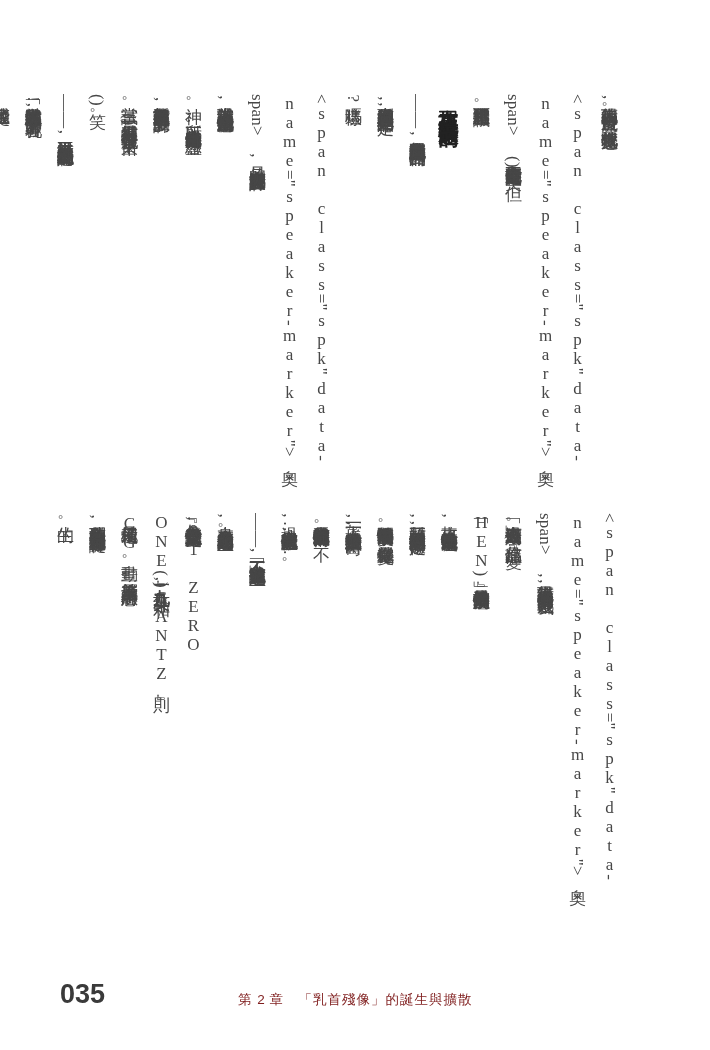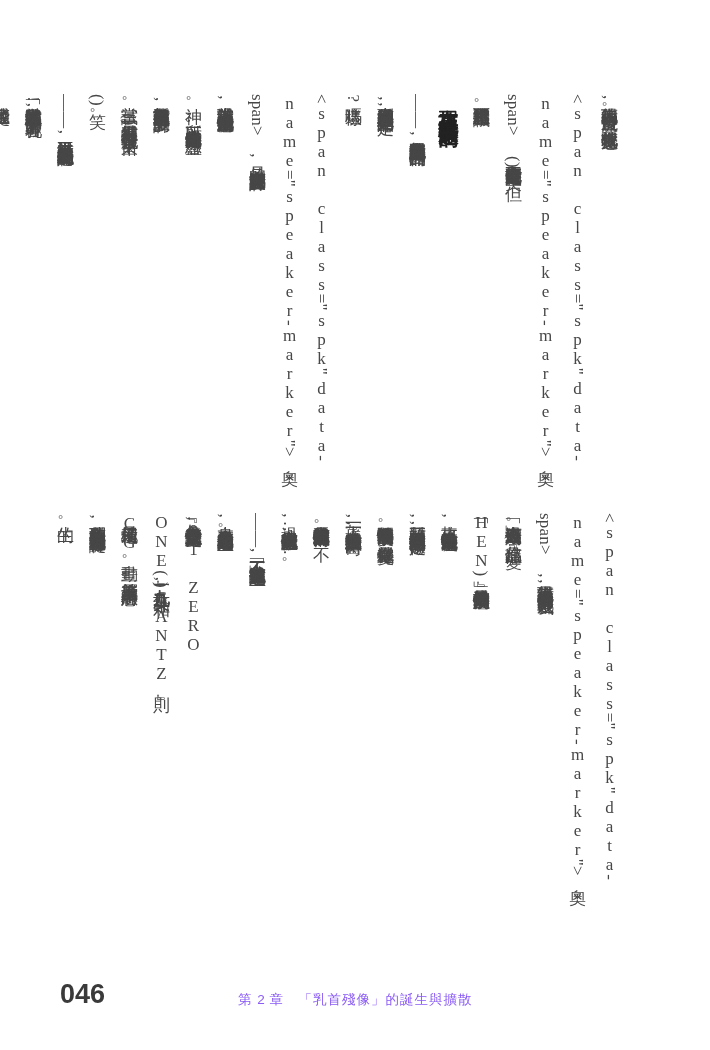--- a/index.html
+++ b/index.html
@@ -55,21 +55,21 @@
     font-size: 27px;
     color: #3a3a3a;
     letter-spacing: 2px;
   }
   .footer-chapter {
     position: absolute;
     left: 238px;
     top: 991px;
     font-family: "Liberation Sans", sans-serif;
     font-size: 13.5px;
-    color: #8b5cf6;
+    color: #7f1d1d;
     letter-spacing: 1px;
   }
 </style>
 </head>
 <body>
 
 <div class="page">
 
   <div class="vblock" id="top-block">
     <div class="col">的藝術表現,變得這麼流行。就像這種感覺吧?</div>
@@ -102,16 +102,16 @@
     <div class="col">過,最後留在大家記憶裡的只有殘像而已……。</div>
     <div class="col">——不不不,我認為「從來沒有人做過」這個主題</div>
     <div class="col">本身,就已經是老師您的作品共通的主題了。</div>
     <div class="col">『變』是在青年雜誌上描寫同性之愛,『<span class="u">01 ZERO</span></div>
     <div class="col"><span class="u">ONE</span>』(一九九九,集英社)和『<span class="u">GANTZ</span>』則</div>
     <div class="col">是積極地使用<span class="u">CG</span>動畫。就這層意義上,老師您所</div>
     <div class="col">創造的各種表現,都是因為有這種挑戰精神才會誕</div>
     <div class="col">生的。</div>
   </div>
 
-  <div class="footer-num"><span class="u">046</span></div>
+  <div class="footer-num"><span class="u">035</span></div>
   <div class="footer-chapter">第 <span class="u">2</span> 章　「乳首殘像」的誕生與擴散</div>
 
 </div>
 
 </body></html>

